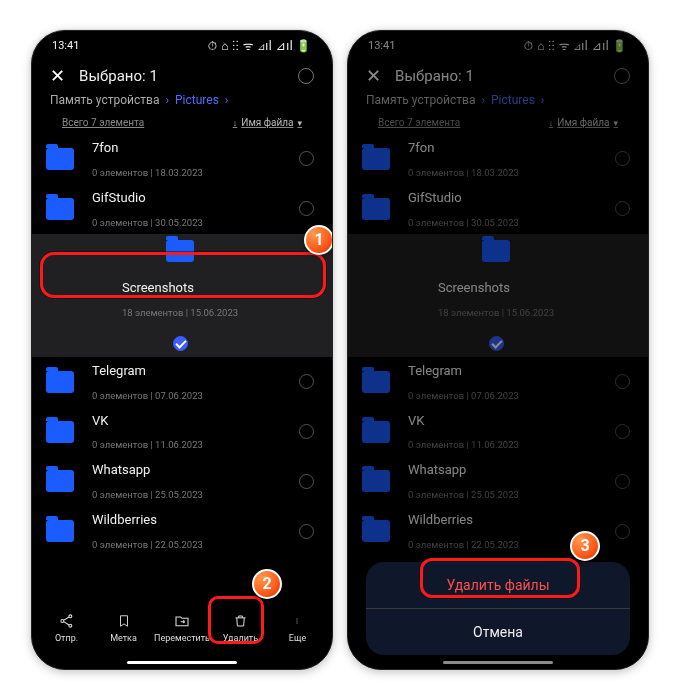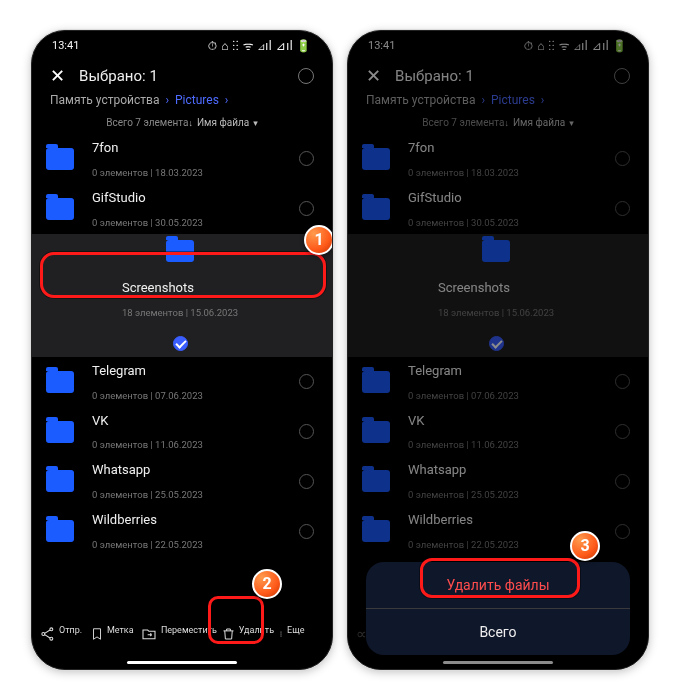--- a/index.html
+++ b/index.html
@@ -45,23 +45,23 @@
     width: 16px; height: 16px;
     border: 1.5px solid #777; border-radius: 50%;
   }
   .breadcrumb {
     padding: 4px 18px 2px;
     font-size: 12px; color: #aaa;
   }
   .breadcrumb .link { color: #4e6bff; }
   .breadcrumb .sep { color: #4e6bff; margin: 0 3px; }
   .listhead {
-    display: flex; justify-content: center; align-items: center;
-    padding: 8px 20px 6px;
-    font-size: 10px; color: #888;
+    display: flex; justify-content: space-between; align-items: center;
+    padding: 8px 30px 6px;
+    font-size: 10px; color: #888; text-decoration: underline;
   }
   .sortbtn { display: inline-flex; align-items: center; gap: 4px; color: #bbb; }
   .sort-arrow { font-size: 9px; }
   .list { flex: 1; overflow: hidden; }
   .row {
     display: flex; align-items: center;
     padding: 6px 18px 6px 14px;
     gap: 18px;
     position: relative;
   }
@@ -102,21 +102,21 @@
   }
   .bottombar {
     display: flex; justify-content: space-around; align-items: flex-end;
     padding: 6px 6px 8px;
     border-top: 0 solid #111;
     position: relative;
     height: 62px;
   }
   .bbtn {
     flex: 1;
-    display: flex; flex-direction: row; gap: 3px;
+    display: flex; flex-direction: column; align-items: center; gap: 3px;
     font-size: 9px; color: #ddd;
     padding: 4px 2px;
   }
   .bbtn .ico { height: 18px; display: flex; align-items: center; justify-content: center; font-size: 15px; }
   .homebar {
     height: 14px; display: flex; justify-content: center; align-items: center;
   }
   .homebar::after {
     content: ""; width: 110px; height: 3px; background: #fff; border-radius: 2px;
   }
@@ -419,19 +419,19 @@
         <span class="ico">⋮</span>
         <span>Еще</span>
       </div>
   </div>
   <div class="homebar" style="position:absolute;bottom:0;left:0;right:0;"></div>
 
   <div class="scrim">
     <div class="dialog">
       <div class="opt danger">Удалить файлы</div>
       <div class="divider"></div>
-      <div class="opt cancel">Всего</div>
+      <div class="opt cancel">Отмена</div>
     </div>
   </div>
 
   <div class="hl" style="left:72px; top:527px; width:160px; height:40px; border-radius:12px;"></div>
   <div class="badge" style="left:222px; top:500px;">3</div>
 </div>
 
 </body></html>

